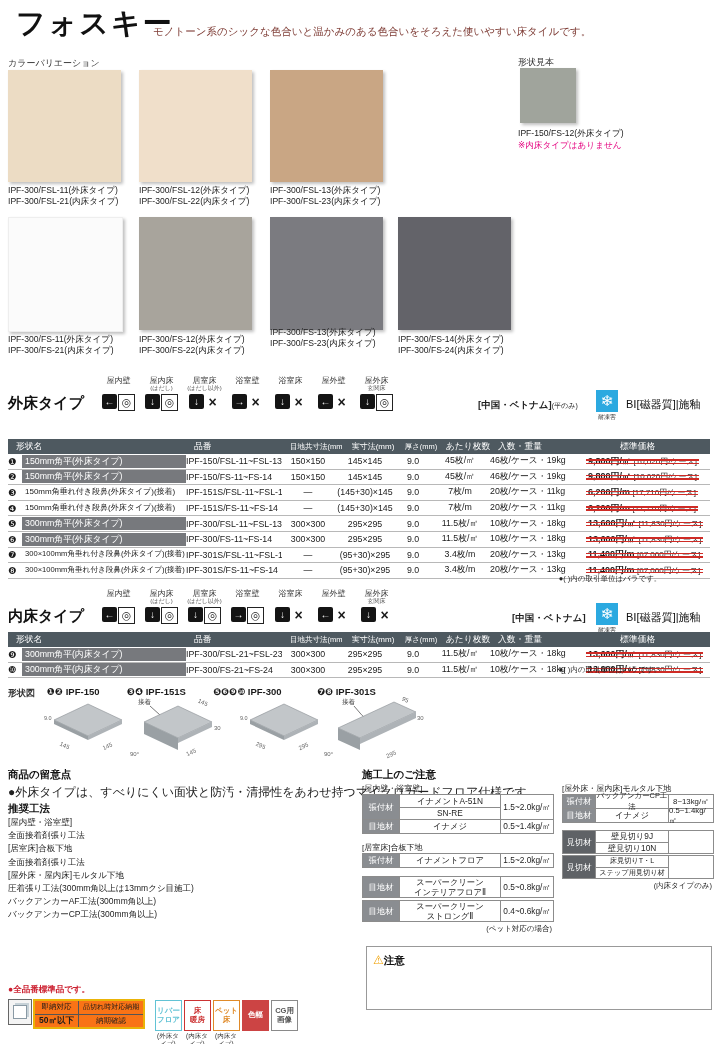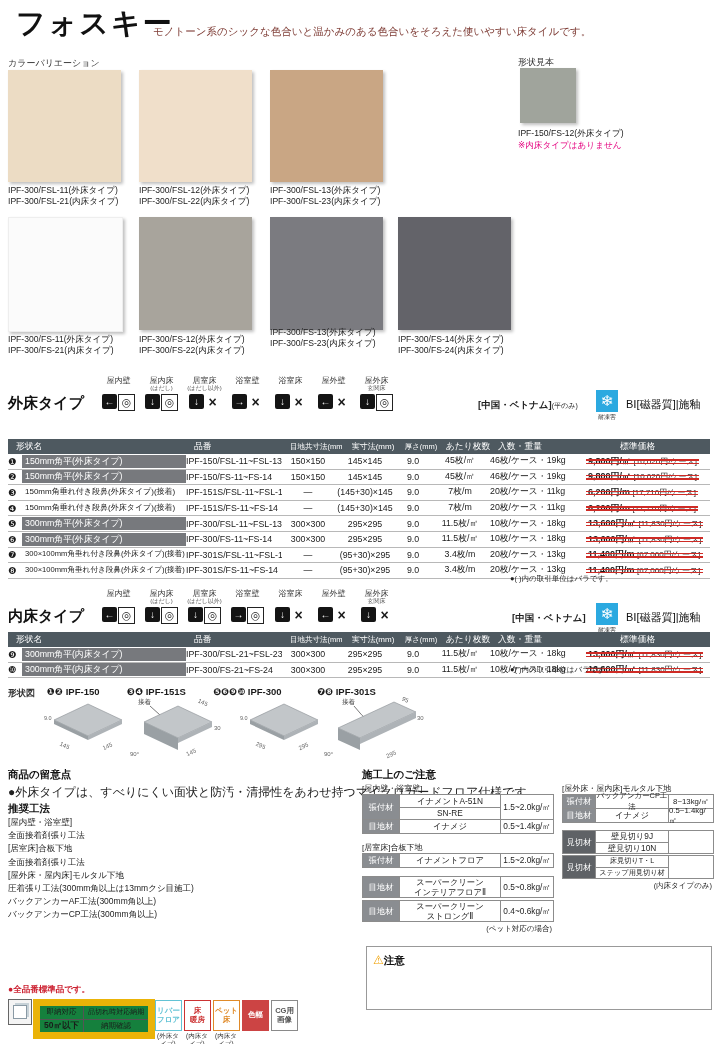--- a/index.html
+++ b/index.html
@@ -41,21 +41,21 @@
   .c8{flex:1;padding-left:2px}
   .thead .c1{padding-left:8px}
   .num{width:14px;font-size:9.5px}
   .ncell{flex:1;height:12.8px;line-height:12.8px;padding-left:3px}
   .ncell.dark{background:#77797d;color:#fff}
   .price{position:relative;display:inline-block;padding:0 2px}
   .price::before,.price::after{content:"";position:absolute;left:0;right:0;height:1.4px;background:#cf2b25}
   .price::before{top:36%}.price::after{top:60%}
   .pmain{font-weight:bold;font-size:9px}
   .pcase{font-size:8px;color:#222}
-  .tnote{position:absolute;font-size:7.5px;color:#222;text-align:left;width:200px}
+  .tnote{position:absolute;font-size:7.5px;color:#222;text-align:center;width:200px}
   
   .shnums{font-size:9.5px;font-weight:bold;white-space:nowrap}
   .shsvg text{font-family:"Liberation Sans","DejaVu Sans",sans-serif}
   
   .h2{font-size:10.5px;font-weight:bold;color:#111}
   .noteline{font-size:8px;color:#222;white-space:nowrap}
   .mlines{font-size:8.5px;line-height:13.2px;color:#222;white-space:nowrap}
   
   .ktable{border:1px solid #8c8c8c;font-size:8.3px;color:#222;background:#fff}
   .krow{display:flex;border-top:1px solid #8c8c8c}
@@ -69,21 +69,21 @@
   .smallnote{font-size:7.5px;color:#222;text-align:right}
   
   .caution{position:absolute;border:1.4px solid #999;background:#fff}
   .warn{font-size:10.5px;font-weight:bold;color:#111;white-space:nowrap}
   .warn .tri{color:#f0a000;font-size:12px}
   .cbody{font-size:7.8px;line-height:11px;color:#222}
   
   .rednote{font-size:8.5px;color:#cc2030;font-weight:bold}
   .dicon{width:22px;height:24px;border:1px solid #666;background:#f4f4f4;display:flex;align-items:center;justify-content:center}
   .dicon .inner{width:12px;height:12px;border:1.5px solid #8a9aa5;background:#fff;box-shadow:2px -2px 0 #c7d2d8}
-  .dtable{display:flex;border:7px solid #eab308;font-size:7.5px;height:26px;background:#15803d}
+  .dtable{display:flex;border:2px solid #eab308;font-size:7.5px;height:26px;background:#f97316}
   .dcol{display:flex;flex-direction:column}
   .dcol>div{flex:1;display:flex;align-items:center;justify-content:center;padding:0 4px;white-space:nowrap}
   .dcol>div:first-child{border-bottom:1px solid #555}
   .dcol+.dcol{border-left:1px solid #555}
   .dbold{font-weight:bold;font-size:8.5px}
   .badge{position:absolute;width:25px;height:29px;display:flex;flex-direction:column;align-items:center;justify-content:center;font-size:7.5px;font-weight:bold;line-height:8.5px;text-align:center;background:#fff}
   .badge.river{border:1.5px solid #62c3d5;color:#62c3d5}
   .badge.heat{border:1.5px solid #cc3333;color:#cc3333}
   .badge.pet{border:1.5px solid #e08a28;color:#e08a28}
   .badge.iro{background:#cc4444;color:#fff;border:1.5px solid #cc4444}

